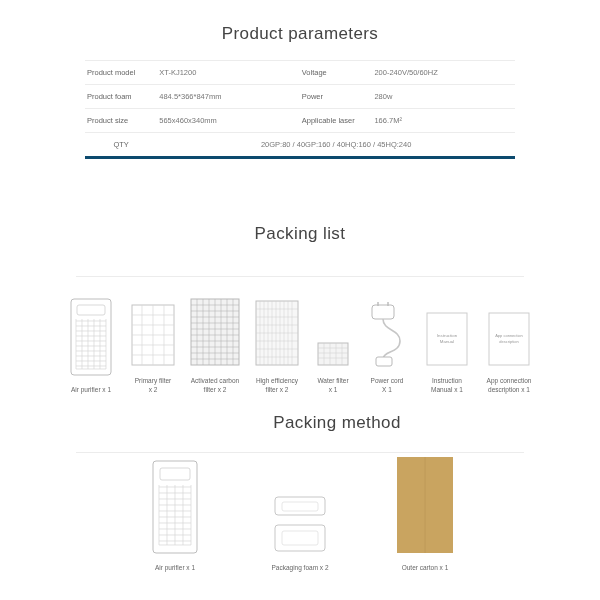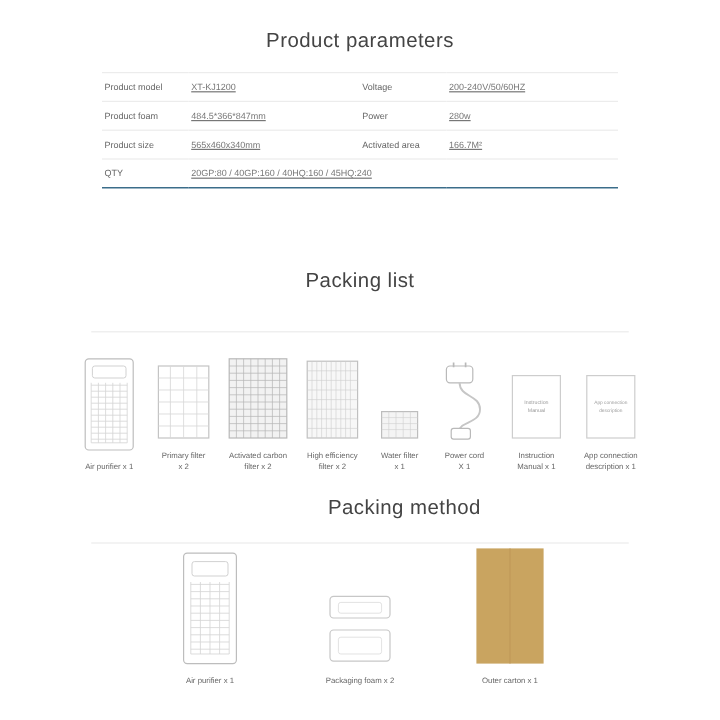--- a/index.html
+++ b/index.html
@@ -46,22 +46,22 @@
     padding: 7px 2px 7px 2px;
     border-bottom: 1px solid #ececec;
     vertical-align: middle;
     white-space: nowrap;
   }
   .spec-table tr:first-child td {
     border-top: 1px solid #ececec;
     margin-top: 48px;
   }
   .k { width: 70px; color: #666; }
-  .v { width: 145px; color: #777; text-decoration: underline; }
-  .spec-table tr.last td { border-bottom: 1px solid #0c4a6e; }
+  .v { width: 145px; color: #777; }
+  .spec-table tr.last td { border-bottom: 3px solid #0c4a6e; text-align: center; }
 
   
   .rule {
     width: 448px;
     height: 1px;
     background: #ececec;
     margin: 0 auto;
   }
   .items-row {
     display: flex;
@@ -139,21 +139,21 @@
       </tr>
       <tr>
         <td class="k">Product foam</td>
         <td class="v">484.5*366*847mm</td>
         <td class="k">Power</td>
         <td class="v">280w</td>
       </tr>
       <tr>
         <td class="k">Product size</td>
         <td class="v">565x460x340mm</td>
-        <td class="k">Activated area</td>
+        <td class="k">Applicable laser</td>
         <td class="v">166.7M²</td>
       </tr>
       <tr class="last">
         <td class="k">QTY</td>
         <td class="v" colspan="3">20GP:80 / 40GP:160 / 40HQ:160 / 45HQ:240</td>
       </tr>
     </tbody>
       </table>
   </div>
 

